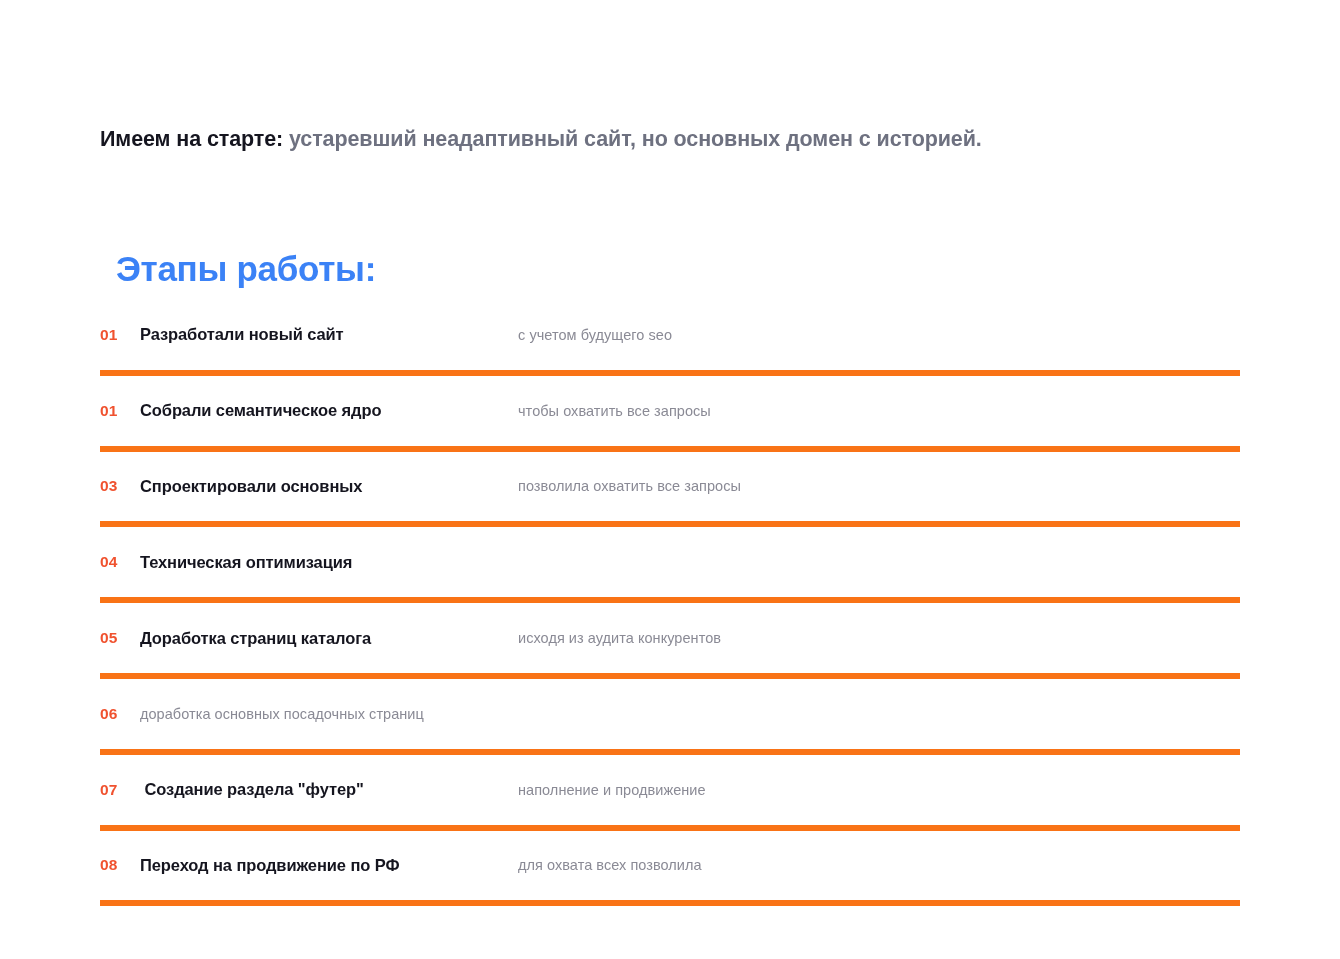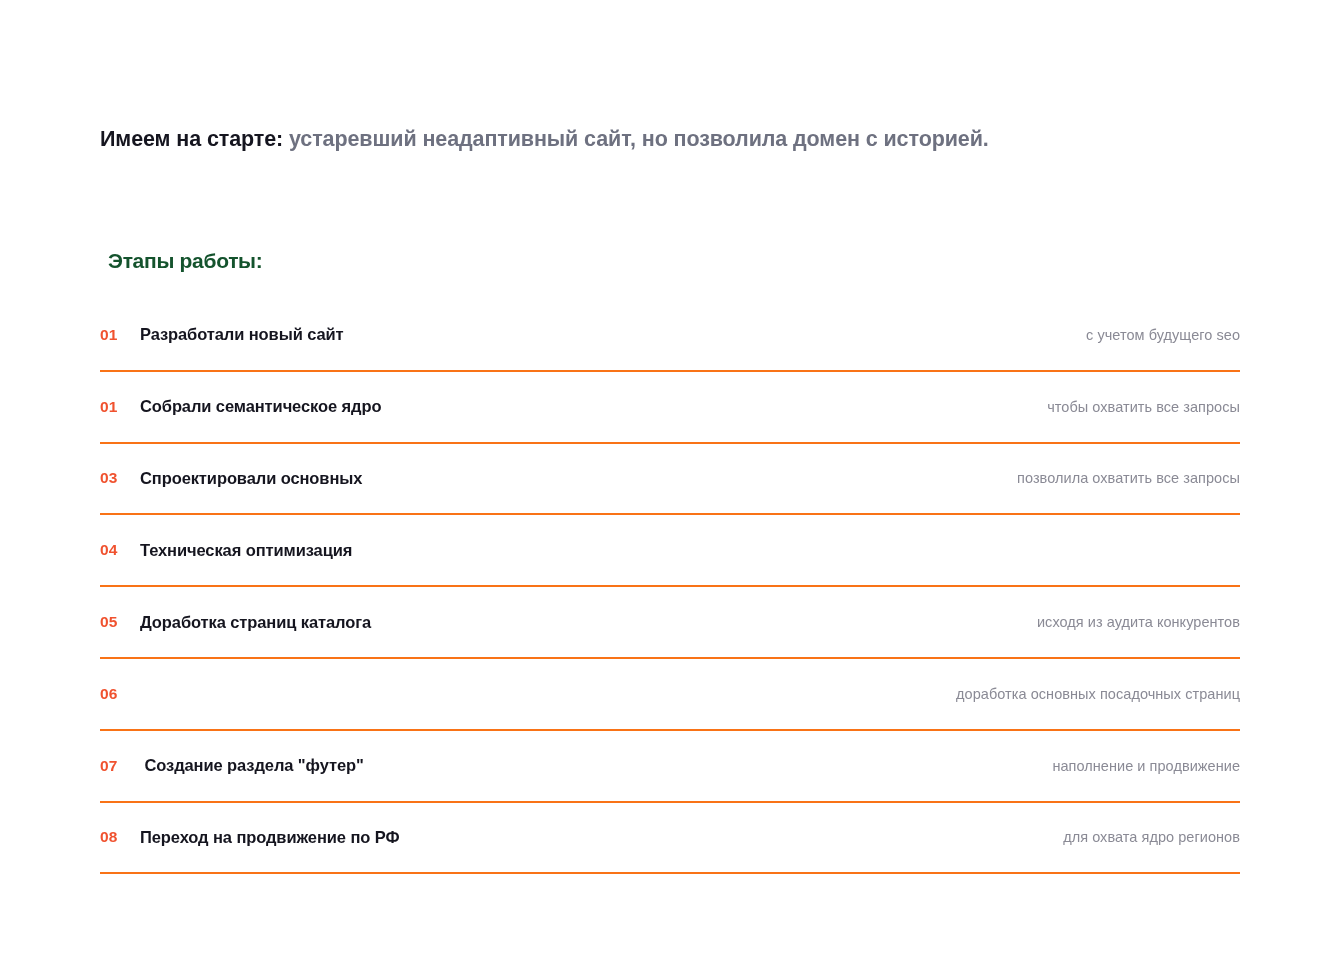--- a/index.html
+++ b/index.html
@@ -41,41 +41,41 @@
   .intro-rest {
     color: #6e7180;
     font-weight: 700;
   }
 
   
   .section-title {
     position: absolute;
     left: 100px;
     top: 232px;
-    margin: 8px;
-    font-size: 21px;
+    margin: 16px;
+    font-size: 35px;
     line-height: 42px;
     font-weight: 700;
     letter-spacing: -0.3px;
-    color: #14532d;
+    color: #3b82f6;
   }
 
   
   .stages {
     position: absolute;
     left: 100px;
     top: 300px;
     width: 1140px;
   }
   .stage-row {
     position: relative;
     display: flex;
     align-items: center;
     height: 69.8px;
-    border-bottom: 2px solid #f97316;
+    border-bottom: 6px solid #f97316;
   }
   .stage-num {
     flex: 0 0 auto;
     width: 40px;
     font-size: 15.5px;
     font-weight: 700;
     color: #f0522f;
     letter-spacing: 0.2px;
   }
   .stage-title {
@@ -86,30 +86,29 @@
     color: #15151f;
     letter-spacing: -0.1px;
     white-space: pre;
   }
   .stage-desc {
     flex: 1 1 auto;
     font-size: 14.5px;
     font-weight: 400;
     color: #8a8a95;
     letter-spacing: 0.05px;
-    text-align: right;
   }
 </style>
 </head>
 <body>
 
 <div class="page">
 
   <p class="intro">
-    <span class="intro-lead">Имеем на старте:</span><span class="intro-rest"> устаревший неадаптивный сайт, но позволила домен с историей.</span>
+    <span class="intro-lead">Имеем на старте:</span><span class="intro-rest"> устаревший неадаптивный сайт, но основных домен с историей.</span>
   </p>
 
   <h2 class="section-title">Этапы работы:</h2>
 
   <div class="stages">
 
     <div class="stage-row">
       <span class="stage-num">01</span>
       <span class="stage-title">Разработали новый сайт</span>
       <span class="stage-desc">с учетом будущего seo</span>
@@ -146,17 +145,17 @@
 
     <div class="stage-row">
       <span class="stage-num">07</span>
       <span class="stage-title"> Создание раздела "футер"</span>
       <span class="stage-desc">наполнение и продвижение</span>
     </div>
 
     <div class="stage-row">
       <span class="stage-num">08</span>
       <span class="stage-title">Переход на продвижение по РФ</span>
-      <span class="stage-desc">для охвата ядро регионов</span>
+      <span class="stage-desc">для охвата всех позволила</span>
     </div>
 
   </div>
 </div>
 
 </body></html>

